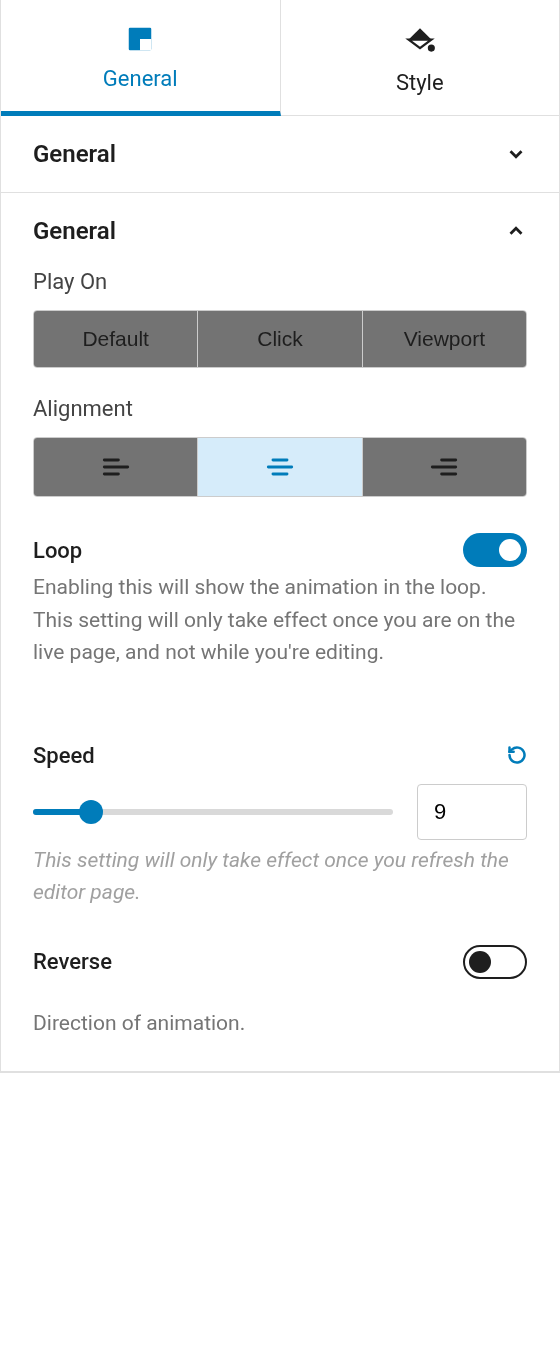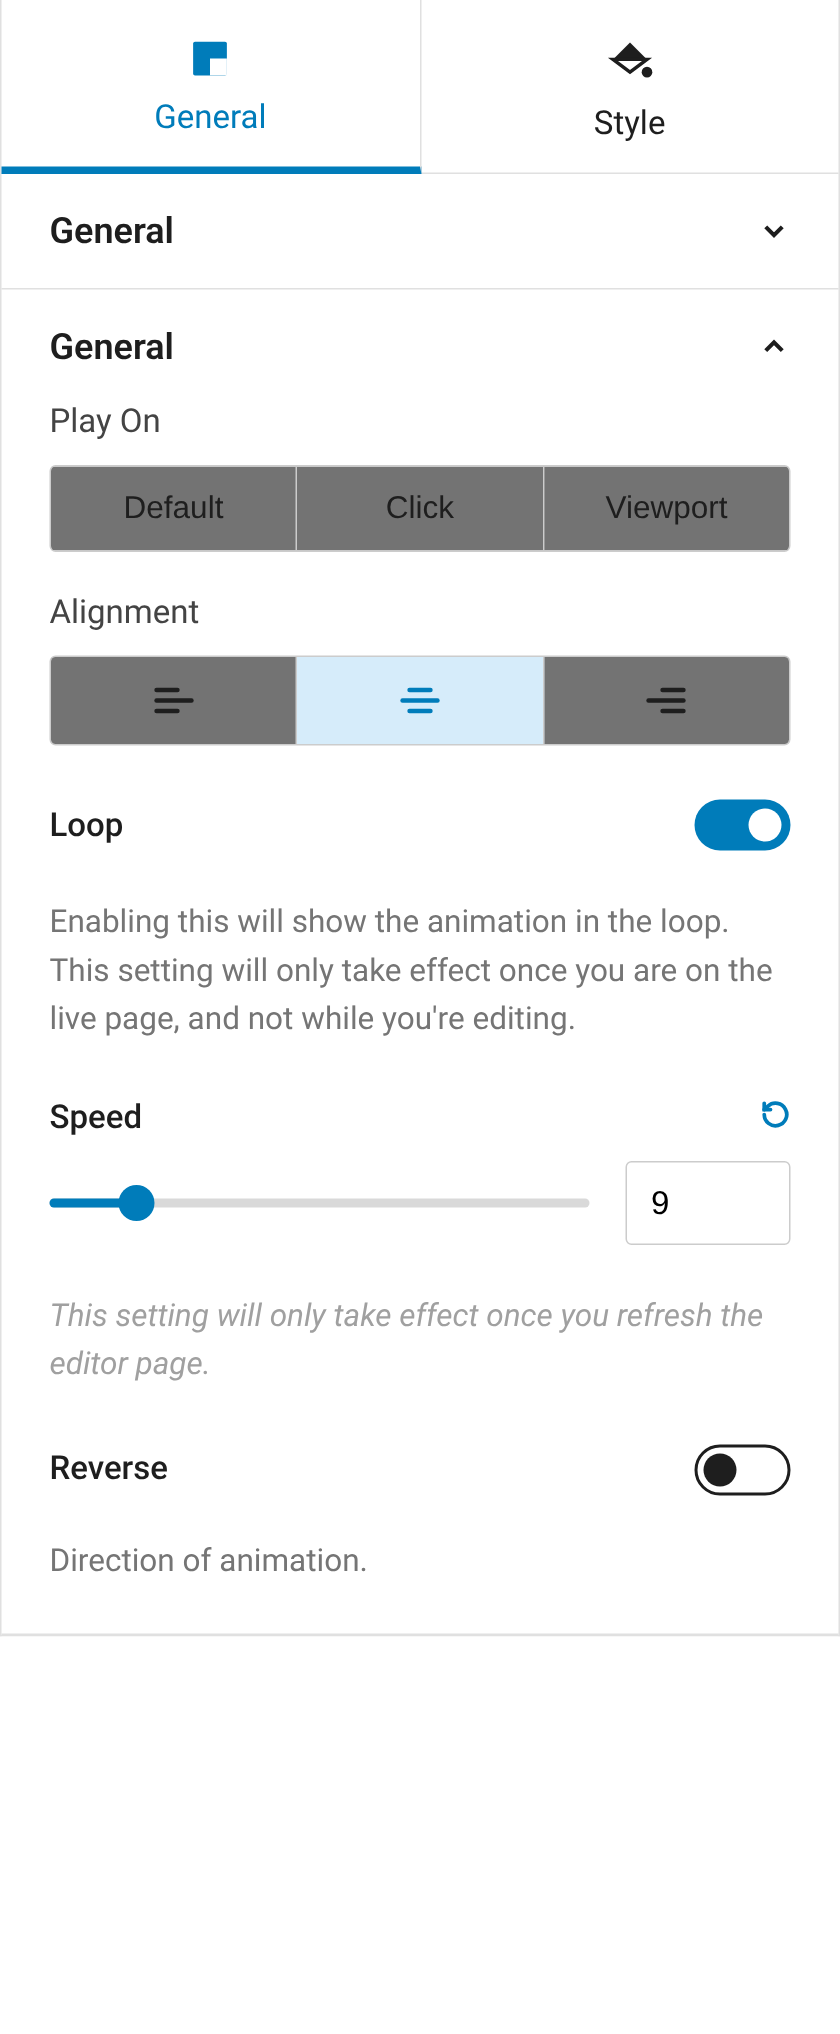--- a/index.html
+++ b/index.html
@@ -103,21 +103,21 @@
     gap: 20px;
   }
   .row-label {
     font-size: 22px;
     font-weight: 500;
   }
   .helper {
     font-size: 21px;
     color: #757575;
     line-height: 1.55;
-    margin-top: 32px;
+    margin-top: 4px;
   }
   .helper.italic {
     font-style: italic;
     color: #a0a0a0;
   }
   .toggle {
     width: 64px;
     height: 34px;
     border-radius: 17px;
     position: relative;
@@ -187,22 +187,22 @@
   .num-input {
     width: 110px;
     padding: 14px 16px;
     font-size: 22px;
     border: 1px solid #ccc;
     border-radius: 4px;
   }
   .speed-head {
     display: flex;
     justify-content: space-between;
-    align-items: flex-start;
-    margin-top: 36px;
+    align-items: center;
+    margin-top: 74px;
   }
   .reset-icon {
     color: #007cba;
     cursor: pointer;
     font-weight: bold;
     font-size: 20px;
   }
   svg { display: block; }
 </style>
 </head>

